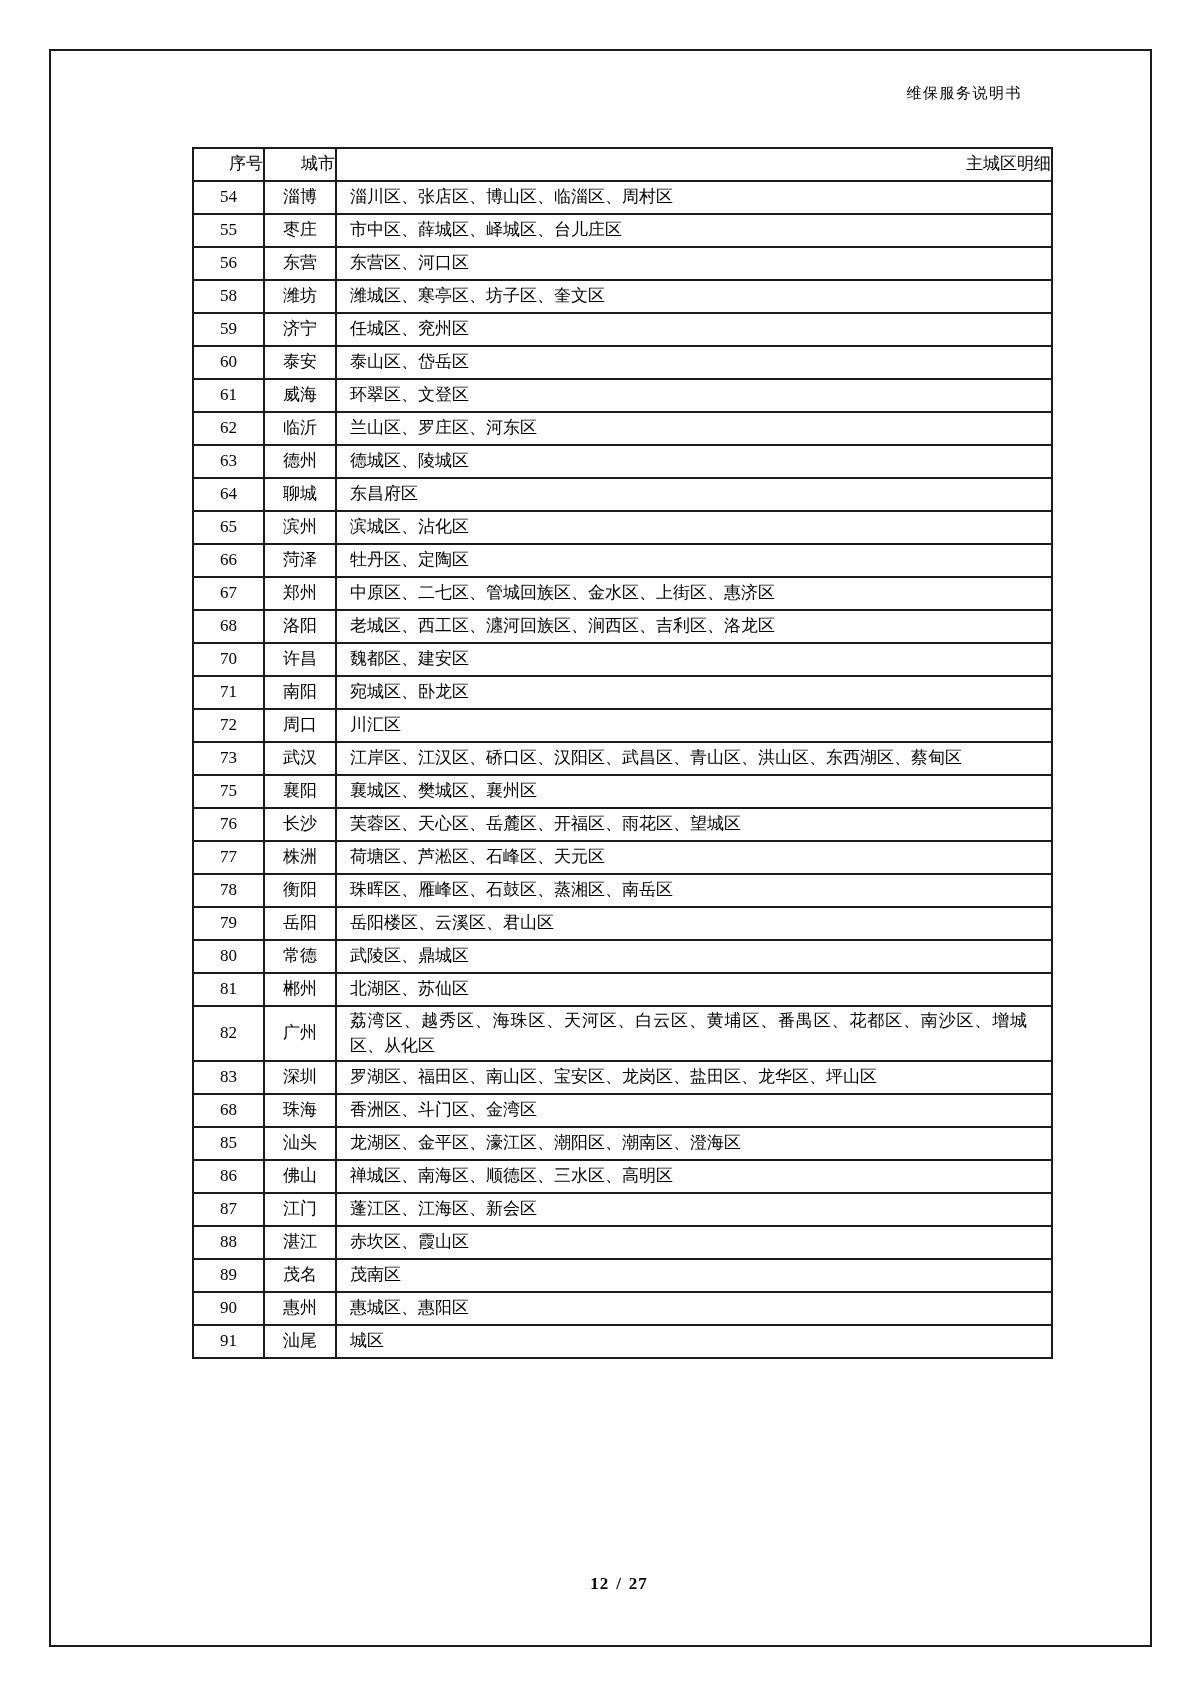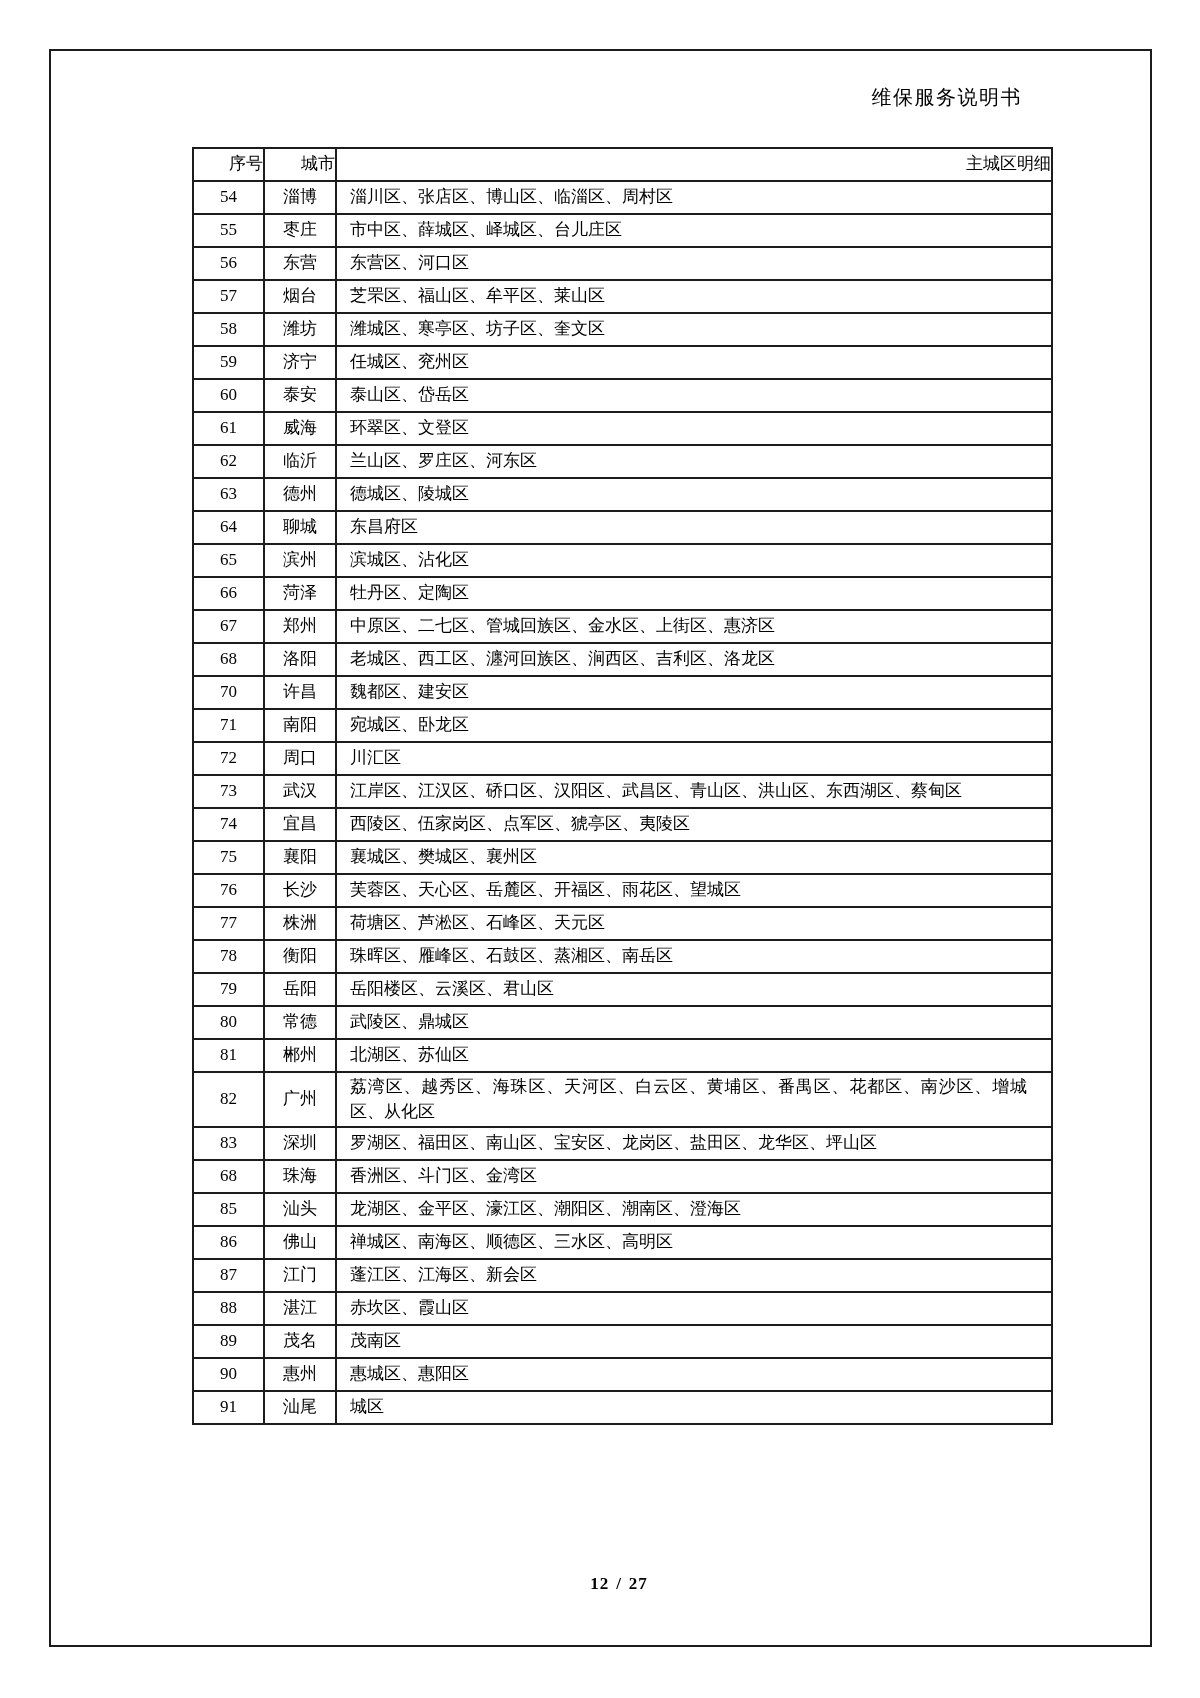--- a/index.html
+++ b/index.html
@@ -17,21 +17,21 @@
     left: 49px;
     top: 49px;
     width: 1103px;
     height: 1598px;
     border: 2px solid #1c1c1c;
   }
   .doc-title {
     position: absolute;
     top: 84px;
     right: 178px;
-    font-size: 20px;
+    font-size: 15px;
     letter-spacing: 1.5px;
     white-space: nowrap;
   }
   table.city-table {
     position: absolute;
     left: 192px;
     top: 147px;
     width: 859px;
     border-collapse: collapse;
     table-layout: fixed;
@@ -97,25 +97,20 @@
         <td class="cell-no">55</td>
         <td class="cell-city">枣庄</td>
         <td class="cell-dist">市中区、薛城区、峄城区、台儿庄区</td>
       </tr>
       <tr>
         <td class="cell-no">56</td>
         <td class="cell-city">东营</td>
         <td class="cell-dist">东营区、河口区</td>
       </tr>
       <tr>
-        <td class="cell-no">57</td>
-        <td class="cell-city">烟台</td>
-        <td class="cell-dist">芝罘区、福山区、牟平区、莱山区</td>
-      </tr>
-      <tr>
         <td class="cell-no">58</td>
         <td class="cell-city">潍坊</td>
         <td class="cell-dist">潍城区、寒亭区、坊子区、奎文区</td>
       </tr>
       <tr>
         <td class="cell-no">59</td>
         <td class="cell-city">济宁</td>
         <td class="cell-dist">任城区、兖州区</td>
       </tr>
       <tr>
@@ -177,25 +172,20 @@
         <td class="cell-no">72</td>
         <td class="cell-city">周口</td>
         <td class="cell-dist">川汇区</td>
       </tr>
       <tr>
         <td class="cell-no">73</td>
         <td class="cell-city">武汉</td>
         <td class="cell-dist">江岸区、江汉区、硚口区、汉阳区、武昌区、青山区、洪山区、东西湖区、蔡甸区</td>
       </tr>
       <tr>
-        <td class="cell-no">74</td>
-        <td class="cell-city">宜昌</td>
-        <td class="cell-dist">西陵区、伍家岗区、点军区、猇亭区、夷陵区</td>
-      </tr>
-      <tr>
         <td class="cell-no">75</td>
         <td class="cell-city">襄阳</td>
         <td class="cell-dist">襄城区、樊城区、襄州区</td>
       </tr>
       <tr>
         <td class="cell-no">76</td>
         <td class="cell-city">长沙</td>
         <td class="cell-dist">芙蓉区、天心区、岳麓区、开福区、雨花区、望城区</td>
       </tr>
       <tr>

